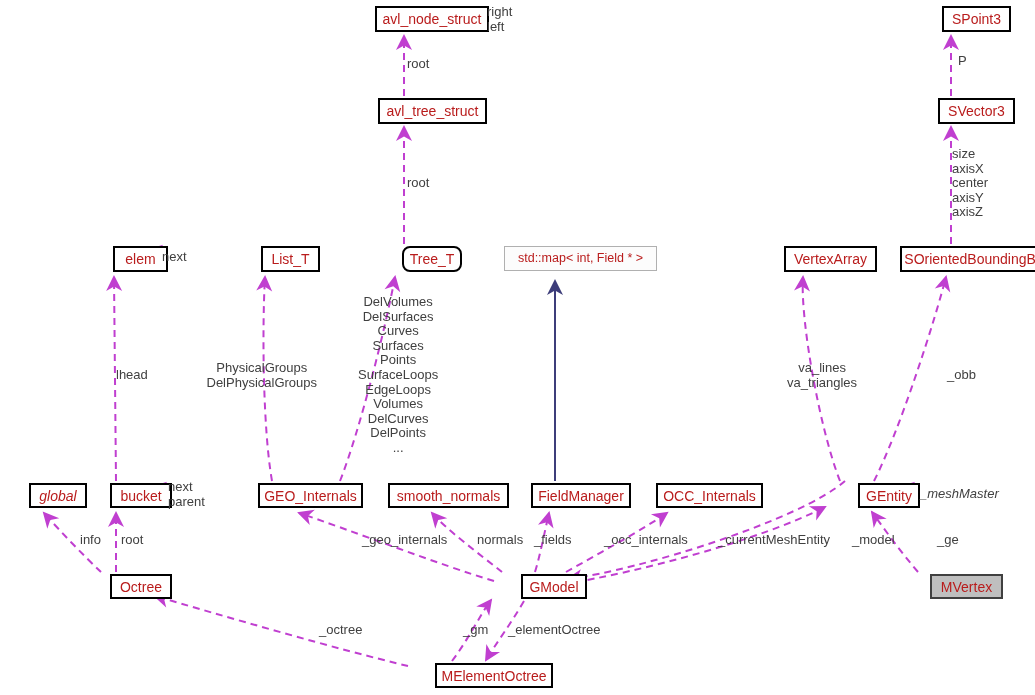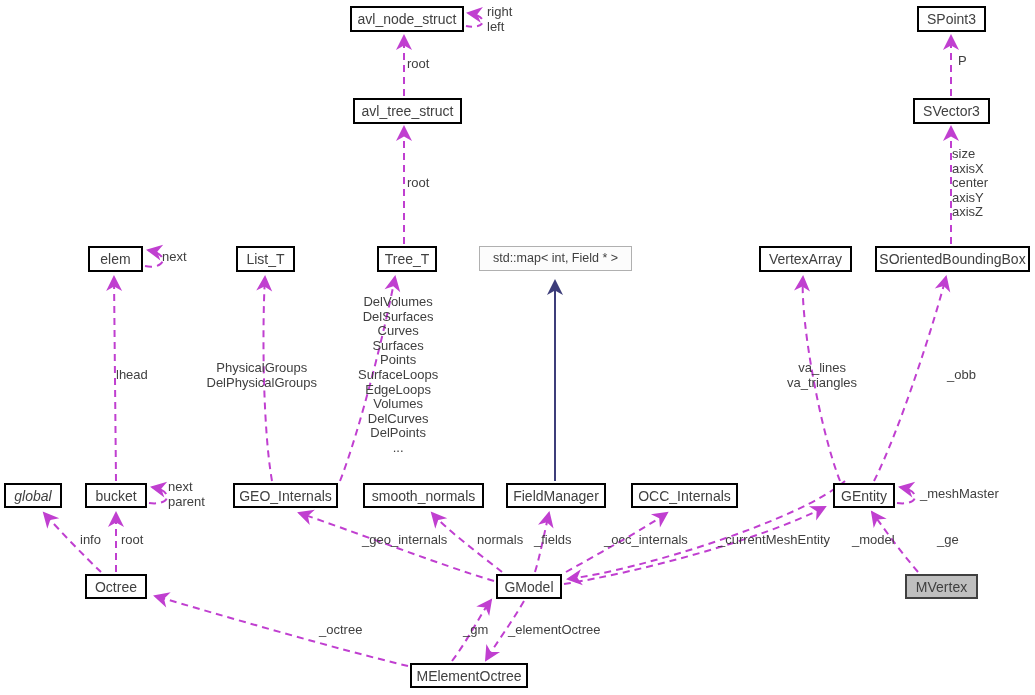--- a/index.html
+++ b/index.html
@@ -24,25 +24,26 @@
     pointer-events: none;
   }
   .node {
     position: absolute;
     box-sizing: border-box;
     display: flex;
     align-items: center;
     justify-content: center;
     background: #ffffff;
     border: 2px solid #000000;
-    color: #404040;
+    color: #b91c1c;
     font-size: 14px;
     line-height: 1;
     white-space: nowrap;
     z-index: 3;
+    margin-left: 25px;
   }
   .node.focus {
     background: #bfbfbf;
     border: 2px solid #404040;
   }
   .node.extern {
     border: 1px solid #b0b0b0;
     background: #fcfcfc;
     font-size: 12.5px;
   }
@@ -144,21 +145,21 @@
     </div>
   <div class="node" style="left:913px;top:98px;width:77px;height:26px;">
       <span>SVector3</span>
     </div>
   <div class="node" style="left:88px;top:246px;width:55px;height:26px;">
       <span>elem</span>
     </div>
   <div class="node" style="left:236px;top:246px;width:59px;height:26px;">
       <span>List_T</span>
     </div>
-  <div class="node" style="left:377px;top:246px;width:60px;height:26px;">
+  <div class="node" style="left:377px;top:246px;width:60px;height:26px;border-radius:8px;">
       <span>Tree_T</span>
     </div>
   <div class="node extern" style="left:479px;top:246px;width:153px;height:25px;">
       <span>std::map&lt; int, Field * &gt;</span>
     </div>
   <div class="node" style="left:759px;top:246px;width:93px;height:26px;">
       <span>VertexArray</span>
     </div>
   <div class="node" style="left:875px;top:246px;width:155px;height:26px;">
       <span>SOrientedBoundingBox</span>
@@ -210,19 +211,19 @@
   <div class="elabel left" style="left:947px;top:368px;text-align:center;">_obb</div>
   <div class="elabel left" style="left:168px;top:480px;">next<br>parent</div>
   <div class="elabel left" style="left:80px;top:533px;">info</div>
   <div class="elabel left" style="left:121px;top:533px;">root</div>
   <div class="elabel left" style="left:362px;top:533px;">_geo_internals</div>
   <div class="elabel left" style="left:477px;top:533px;">normals</div>
   <div class="elabel left" style="left:534px;top:533px;">_fields</div>
   <div class="elabel left" style="left:604px;top:533px;">_occ_internals</div>
   <div class="elabel left" style="left:718px;top:533px;">_currentMeshEntity</div>
   <div class="elabel left" style="left:852px;top:533px;">_model</div>
-  <div class="elabel left" style="left:920px;top:487px;">_meshMaster</div>
+  <div class="elabel left" style="left:920px;top:487px;font-style:italic;">_meshMaster</div>
   <div class="elabel left" style="left:925px;top:533px;margin-left:12px;">_ge</div>
   <div class="elabel left" style="left:319px;top:623px;">_octree</div>
   <div class="elabel left" style="left:463px;top:623px;text-align:right;">_gm</div>
   <div class="elabel left" style="left:508px;top:623px;">_elementOctree</div>
 
 </div>
 
 </body></html>

